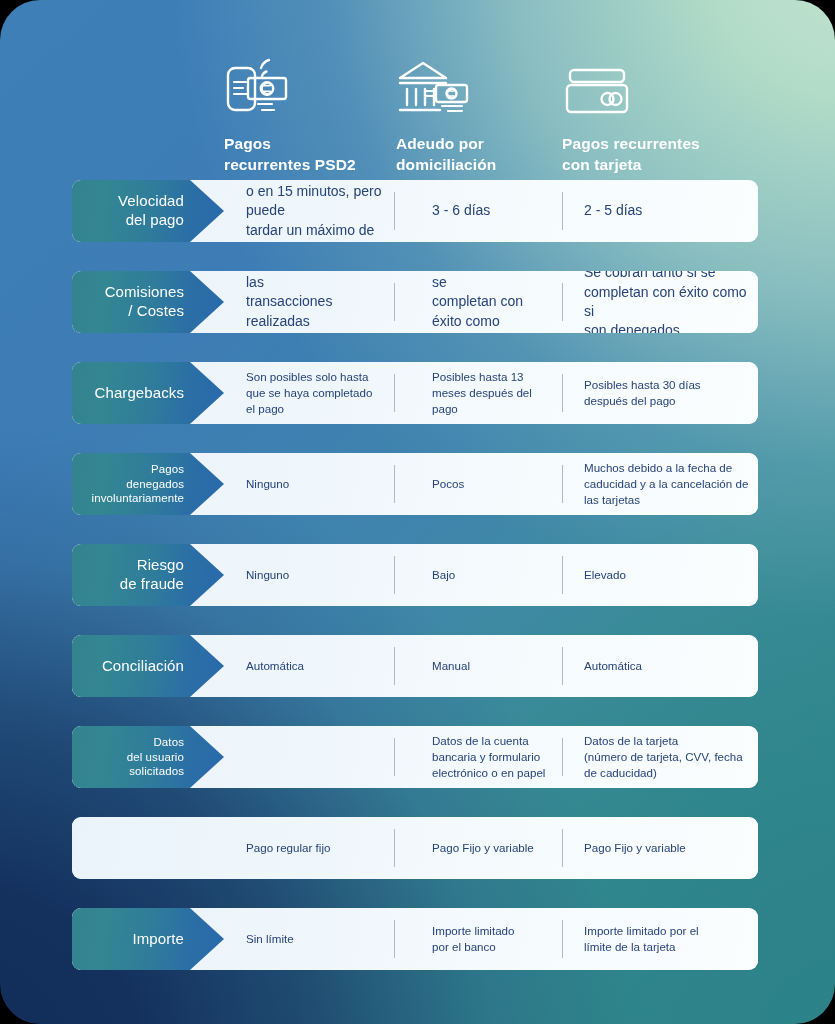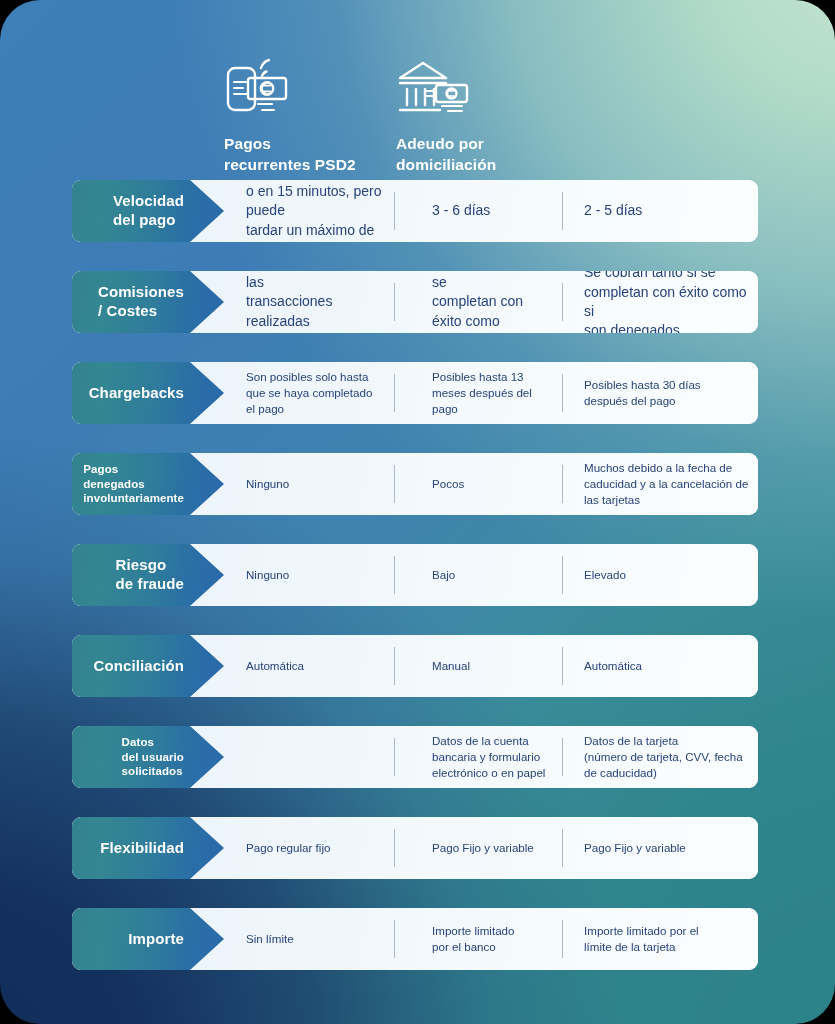--- a/index.html
+++ b/index.html
@@ -83,24 +83,24 @@
     -webkit-clip-path: polygon(0 0, 118px 0, 152px 50%, 118px 100%, 0 100%);
     clip-path: polygon(0 0, 118px 0, 152px 50%, 118px 100%, 0 100%);
     display: flex;
     align-items: center;
     justify-content: flex-end;
     padding-right: 40px;
     box-sizing: border-box;
   }
   .row .label-text {
     color: #ffffff;
-    font-weight: bold;
+    font-weight: normal;
     font-size: 15px;
     line-height: 1.25;
-    text-align: left;
+    text-align: right;
     white-space: pre-line;
     letter-spacing: 0.1px;
   }
   .row .label-text.small {
     font-size: 11.5px;
     line-height: 1.3;
   }
 
   .cells {
     position: absolute;
@@ -171,20 +171,32 @@
           <circle cx="55.5" cy="35.5" r="5"></circle>
           <path d="M52.8 33h5.4M52.8 38h5.4M58.3 31.5a4.6 4.6 0 1 0 0 8" stroke-width="1.7"></path>
           <path d="M30 33h9M30 38h9" stroke-width="2"></path>
           <path d="M46 48h20M52 53h14" stroke-width="2.2"></path>
         </svg>
       </div>
       <div class="col-title">Adeudo por
 domiciliación</div>
     </div>
 
+    <div class="col-head" id="head-3">
+      <div class="icon-wrap">
+        <svg width="70" height="54" viewBox="0 0 70 54" fill="none" stroke="#ffffff" stroke-width="2.4" stroke-linecap="round" stroke-linejoin="round">
+          <rect x="8" y="6" width="54" height="12" rx="4"></rect>
+          <rect x="5" y="21" width="60" height="27" rx="4"></rect>
+          <circle cx="45.5" cy="35" r="6"></circle>
+          <circle cx="53.5" cy="35" r="6"></circle>
+        </svg>
+      </div>
+      <div class="col-title">Pagos recurrentes
+con tarjeta</div>
+    </div>
 
   </div>
 
   <div id="rows-container">
       <div class="row" style="top: 180px;">
         <div class="panel"></div>
         <div class="cells">
           <div class="divider div-1"></div>
           <div class="divider div-2"></div>
           <div class="cell cell-1">
@@ -346,23 +358,20 @@
           <div class="cell cell-1">
             <div class="cell-text">Pago regular fijo</div>
           </div>
           <div class="cell cell-2">
             <div class="cell-text">Pago Fijo y variable</div>
           </div>
           <div class="cell cell-3">
             <div class="cell-text">Pago Fijo y variable</div>
           </div>
         </div>
-        <div class="label-chevron">
-          <div class="label-text">Flexibilidad</div>
-        </div>
       </div>
       <div class="row" style="top: 908px;">
         <div class="panel"></div>
         <div class="cells">
           <div class="divider div-1"></div>
           <div class="divider div-2"></div>
           <div class="cell cell-1">
             <div class="cell-text">Sin límite</div>
           </div>
           <div class="cell cell-2">

